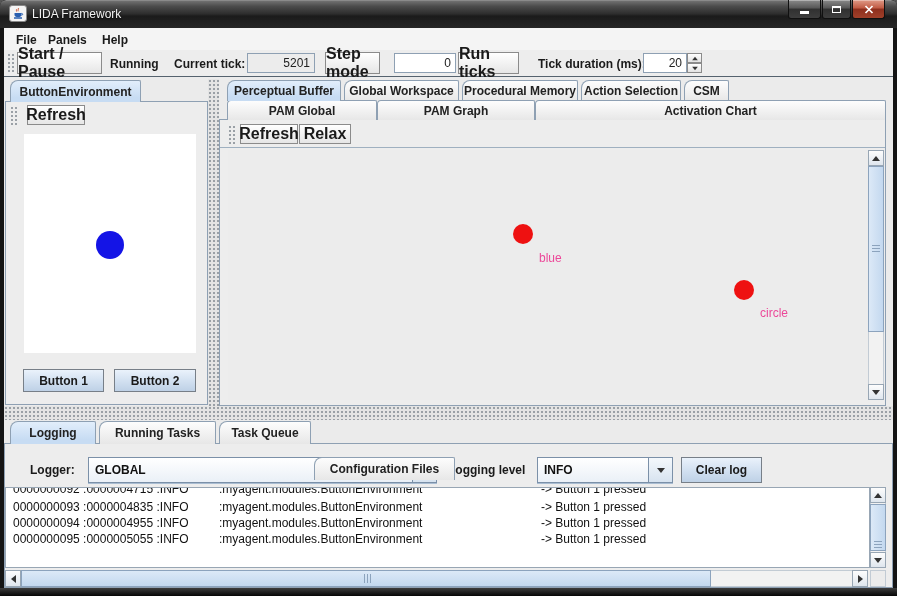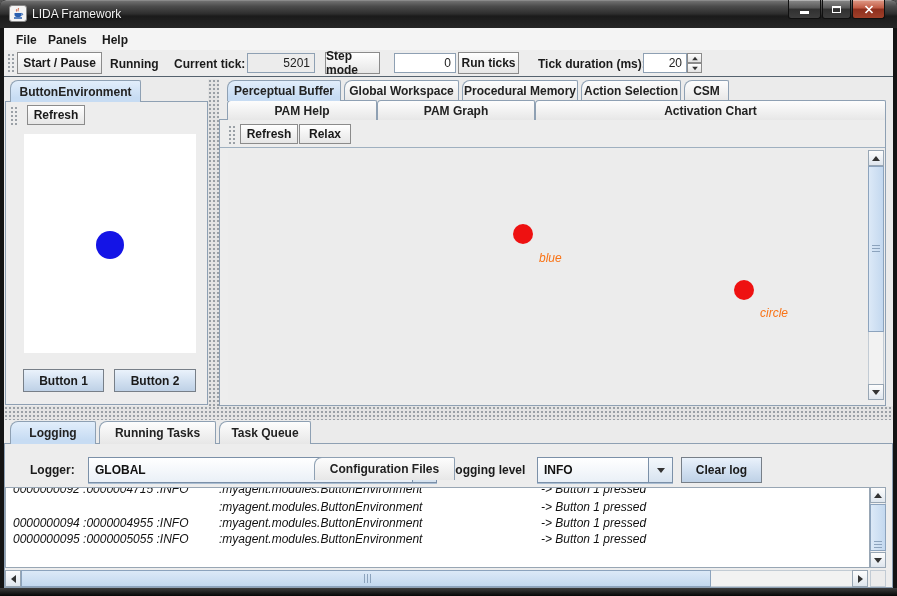--- a/index.html
+++ b/index.html
@@ -28,21 +28,21 @@
   .frame-bottom { left:0; top:588px; width:897px; height:8px;
     background:linear-gradient(180deg,#3c3c3c,#060606); }
   
   .menubar { left:4px; top:28px; width:889px; height:22px; background:#f4f4f4; }
   .menu-item { position:absolute; top:3px; font-weight:bold; color:#1a1a1a; padding:2px 6px; }
   .toolbar { left:4px; top:50px; width:889px; height:27px; background:#ededed;
     border-bottom:1px solid #55626e; }
   .dots { background-image:radial-gradient(circle,#9aa0a6 1px,rgba(0,0,0,0) 1.2px);
     background-size:4px 4px; background-color:rgba(0,0,0,0); }
   .btn { position:absolute; border:1px solid #8b8b8b; background:linear-gradient(#ffffff,#e6e6e6);
-    font-weight:bold; font-size:12px; color:#1a1a1a; display:flex; align-items:center; justify-content:center; }
+    font-weight:bold; font-size:16px; color:#1a1a1a; display:flex; align-items:center; justify-content:center; }
   .btn-blue { position:absolute; border:1px solid #777f88; color:#1a1a1a; font-weight:bold; font-size:12px;
     background:linear-gradient(180deg,#eaf2fb 0%,#d3e1f1 50%,#bed1e6 100%);
     display:flex; align-items:center; justify-content:center; }
   .lbl { position:absolute; font-weight:bold; color:#1a1a1a; }
   .field { position:absolute; border:1px solid #8ea0b3; background:#fff; text-align:right;
     padding:2px 4px 0 2px; font-size:12px; }
   .field.gray { background:#ececec; }
   .spin-arrows { display:flex; flex-direction:column; }
   .spin-btn { width:15px; height:10px; border:1px solid #8b8b8b; background:linear-gradient(#fff,#e2e2e2);
     display:flex; align-items:center; justify-content:center; }
@@ -73,21 +73,21 @@
   .combo { position:absolute; border:1px solid #7b90a8; background:linear-gradient(#ffffff,#eaf0f7);
     display:flex; align-items:center; box-shadow:0 1px 0 #a9bdd2; }
   .combo-text { flex:1; padding:0 6px; font-weight:bold; color:#111; overflow:hidden; white-space:nowrap; }
   .combo-arrow { width:24px; align-self:stretch; border-left:1px solid #7b90a8;
     background:linear-gradient(#f4f8fc,#d7e3f0); display:flex; align-items:center; justify-content:center; }
   
   .logarea { position:absolute; background:#fff; border:1px solid #98a6b4; overflow:hidden; }
   .logline { position:absolute; left:0; width:100%; height:16px; font-size:12px; color:#111; white-space:nowrap; }
   .logline span { position:absolute; top:0; }
   .circle { position:absolute; border-radius:50%; }
-  .canvas-label { position:absolute; font-size:12px; color:#f97316;font-style:italic; }
+  .canvas-label { position:absolute; font-size:12px; color:#ec4899; }
 </style>
 </head>
 <body>
 
 <div id="win">
 
   <div class="abs titlebar"></div>
   <div class="abs app-icon">
     <svg width="13" height="13" viewBox="0 0 13 13">
       <path d="M6 1 C7.5 2 5 3 6.5 4.2" stroke="#c64c2a" stroke-width="1" fill="none"></path>
@@ -148,21 +148,21 @@
   <div class="btn-blue" style="left:23px;top:369px;width:81px;height:23px;">Button 1</div>
   <div class="btn-blue" style="left:114px;top:369px;width:82px;height:23px;">Button 2</div>
 
   <div class="abs dots" style="left:208px;top:79px;width:11px;height:327px;background-color:#e4e4e4;"></div>
 
   <div class="tab selected" style="left:227px;top:80px;width:114px;height:21px;">Perceptual Buffer</div>
   <div class="tab" style="left:462px;top:80px;width:116px;height:21px;">Procedural Memory</div>
   <div class="tab" style="left:344px;top:80px;width:115px;height:21px;">Global Workspace</div>
   <div class="tab" style="left:581px;top:80px;width:100px;height:21px;">Action Selection</div>
   <div class="tab" style="left:684px;top:80px;width:45px;height:21px;">CSM</div>
-  <div class="tab" style="left:227px;top:100px;width:150px;height:20px;border-radius:4px 2px 0 0;">PAM Help</div>
+  <div class="tab" style="left:227px;top:100px;width:150px;height:20px;border-radius:4px 2px 0 0;">PAM Global</div>
   <div class="tab" style="left:377px;top:100px;width:158px;height:20px;border-radius:4px 2px 0 0;">PAM Graph</div>
   <div class="tab" style="left:535px;top:100px;width:351px;height:20px;border-radius:4px 2px 0 0;">Activation Chart</div>
 
   <div class="panelbox" style="left:219px;top:119px;width:667px;height:287px;"></div>
   <div class="abs dots" style="left:228px;top:125px;width:9px;height:19px;"></div>
   <div class="btn" style="left:240px;top:124px;width:58px;height:20px;">Refresh</div>
   <div class="btn" style="left:299px;top:124px;width:52px;height:20px;">Relax</div>
   <div class="abs" style="left:220px;top:147px;width:665px;height:1px;background:#9fb0c0;"></div>
   <div class="abs" style="left:228px;top:150px;width:640px;height:250px;background:#ececec;"></div>
 
@@ -201,27 +201,28 @@
   </div>
   <div class="lbl" style="left:448px;top:463px;">Logging level</div>
   <div class="combo" style="left:537px;top:457px;width:136px;height:26px;">
     <div class="combo-text">INFO</div>
     <div class="combo-arrow">
         <div class="tri-down"></div>
       </div>
   </div>
   <div class="btn-blue" style="left:681px;top:457px;width:81px;height:26px;">Clear log</div>
 
-  <div class="logarea" style="left:5px;top:487px;width:865px;height:81px;font-style:italic;">
+  <div class="logarea" style="left:5px;top:487px;width:865px;height:81px;">
     <div class="logline" style="top:-6px;">
       <span style="left:7px;">0000000092 :0000004715 :INFO</span>
       <span style="left:213px;">:myagent.modules.ButtonEnvironment</span>
       <span style="left:535px;">-&gt; Button 1 pressed</span>
     </div>
     <div class="logline" style="top:12px;">
+      <span style="left:7px;">0000000093 :0000004835 :INFO</span>
       <span style="left:213px;">:myagent.modules.ButtonEnvironment</span>
       <span style="left:535px;">-&gt; Button 1 pressed</span>
     </div>
     <div class="logline" style="top:28px;">
       <span style="left:7px;">0000000094 :0000004955 :INFO</span>
       <span style="left:213px;">:myagent.modules.ButtonEnvironment</span>
       <span style="left:535px;">-&gt; Button 1 pressed</span>
     </div>
     <div class="logline" style="top:44px;">
       <span style="left:7px;">0000000095 :0000005055 :INFO</span>

